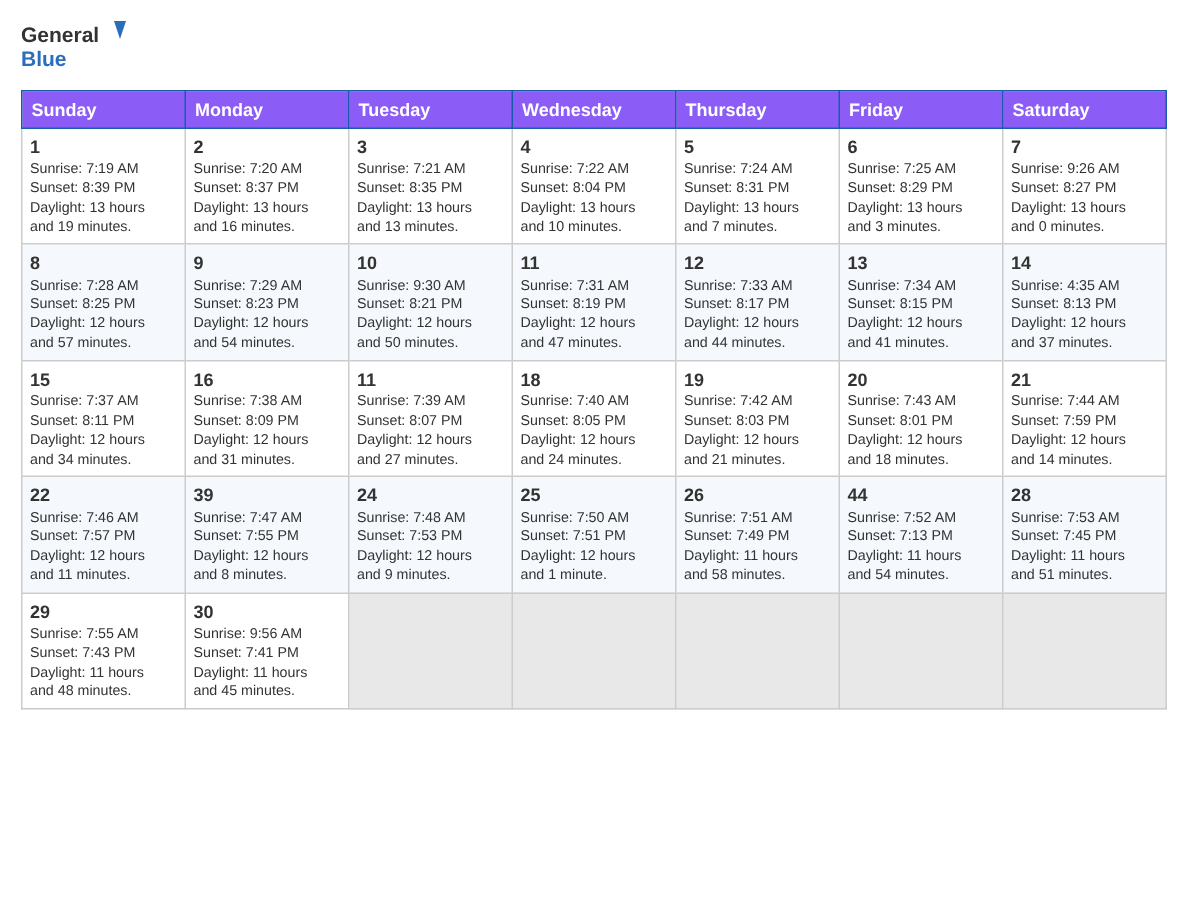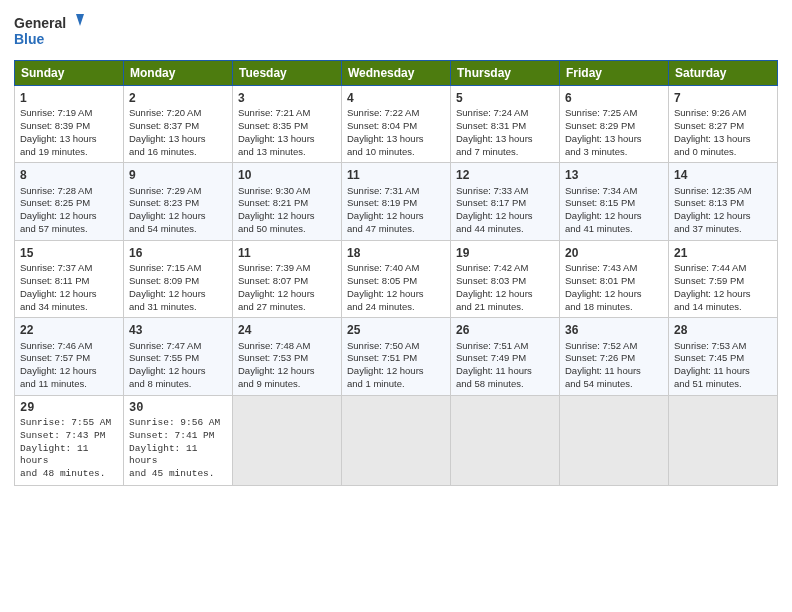--- a/index.html
+++ b/index.html
@@ -39,21 +39,21 @@
     .subtitle {
       font-size: 13px;
       color: #555;
     }
     .calendar {
       width: 100%;
       border-collapse: collapse;
       table-layout: fixed;
     }
     .calendar th {
-      background: #4d7c0f;
+      background: #8b5cf6;
       color: #fff;
       text-align: left;
       padding: 5px 6px;
       font-size: 12px;
       font-weight: bold;
       border: 1px solid #1a5aaa;
     }
     .calendar td {
       vertical-align: top;
       padding: 4px 5px;
@@ -70,21 +70,20 @@
       font-size: 12px;
       font-weight: bold;
       display: block;
       margin-bottom: 1px;
     }
     .cell-empty {
       background: #e8e8e8 !important;
     }
     .last-row td {
       height: 60px;
-      font-family: Liberation Mono, monospace;
     }
   </style>
 </head>
 <body>
 
 <div class="page">
   <div class="header">
     <div class="logo">
   <svg width="70" height="42" viewBox="0 0 70 42">
     <text x="0" y="18" font-size="14" font-weight="bold" font-family="Arial" fill="#333">General</text>
@@ -200,37 +199,37 @@
           </td>
           <td>
             <span class="day-num">13</span>
             <div>Sunrise: 7:34 AM</div>
             <div>Sunset: 8:15 PM</div>
             <div>Daylight: 12 hours</div>
             <div>and 41 minutes.</div>
           </td>
           <td>
             <span class="day-num">14</span>
-            <div>Sunrise: 12:35 AM</div>
+            <div>Sunrise: 4:35 AM</div>
             <div>Sunset: 8:13 PM</div>
             <div>Daylight: 12 hours</div>
             <div>and 37 minutes.</div>
           </td>
         </tr>
         <tr>
           <td>
             <span class="day-num">15</span>
             <div>Sunrise: 7:37 AM</div>
             <div>Sunset: 8:11 PM</div>
             <div>Daylight: 12 hours</div>
             <div>and 34 minutes.</div>
           </td>
           <td>
             <span class="day-num">16</span>
-            <div>Sunrise: 7:15 AM</div>
+            <div>Sunrise: 7:38 AM</div>
             <div>Sunset: 8:09 PM</div>
             <div>Daylight: 12 hours</div>
             <div>and 31 minutes.</div>
           </td>
           <td>
             <span class="day-num">11</span>
             <div>Sunrise: 7:39 AM</div>
             <div>Sunset: 8:07 PM</div>
             <div>Daylight: 12 hours</div>
             <div>and 27 minutes.</div>
@@ -266,21 +265,21 @@
         </tr>
         <tr>
           <td>
             <span class="day-num">22</span>
             <div>Sunrise: 7:46 AM</div>
             <div>Sunset: 7:57 PM</div>
             <div>Daylight: 12 hours</div>
             <div>and 11 minutes.</div>
           </td>
           <td>
-            <span class="day-num">43</span>
+            <span class="day-num">39</span>
             <div>Sunrise: 7:47 AM</div>
             <div>Sunset: 7:55 PM</div>
             <div>Daylight: 12 hours</div>
             <div>and 8 minutes.</div>
           </td>
           <td>
             <span class="day-num">24</span>
             <div>Sunrise: 7:48 AM</div>
             <div>Sunset: 7:53 PM</div>
             <div>Daylight: 12 hours</div>
@@ -294,23 +293,23 @@
             <div>and 1 minute.</div>
           </td>
           <td>
             <span class="day-num">26</span>
             <div>Sunrise: 7:51 AM</div>
             <div>Sunset: 7:49 PM</div>
             <div>Daylight: 11 hours</div>
             <div>and 58 minutes.</div>
           </td>
           <td>
-            <span class="day-num">36</span>
+            <span class="day-num">44</span>
             <div>Sunrise: 7:52 AM</div>
-            <div>Sunset: 7:26 PM</div>
+            <div>Sunset: 7:13 PM</div>
             <div>Daylight: 11 hours</div>
             <div>and 54 minutes.</div>
           </td>
           <td>
             <span class="day-num">28</span>
             <div>Sunrise: 7:53 AM</div>
             <div>Sunset: 7:45 PM</div>
             <div>Daylight: 11 hours</div>
             <div>and 51 minutes.</div>
           </td>

